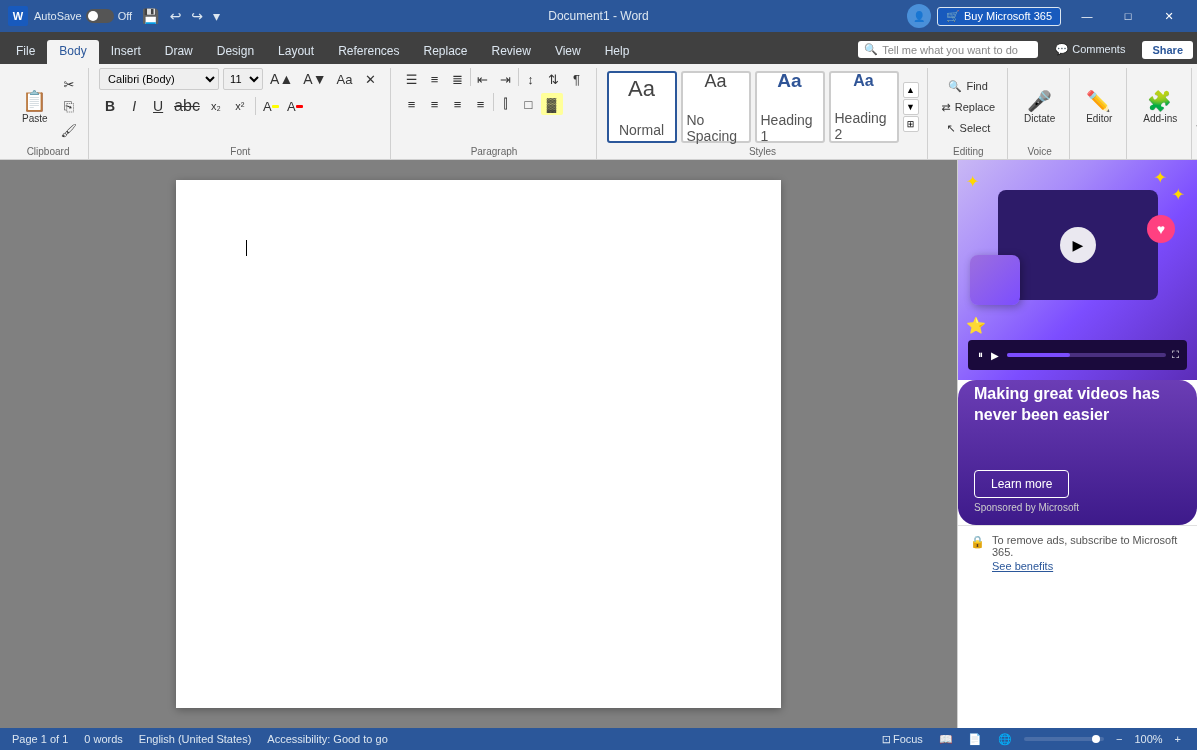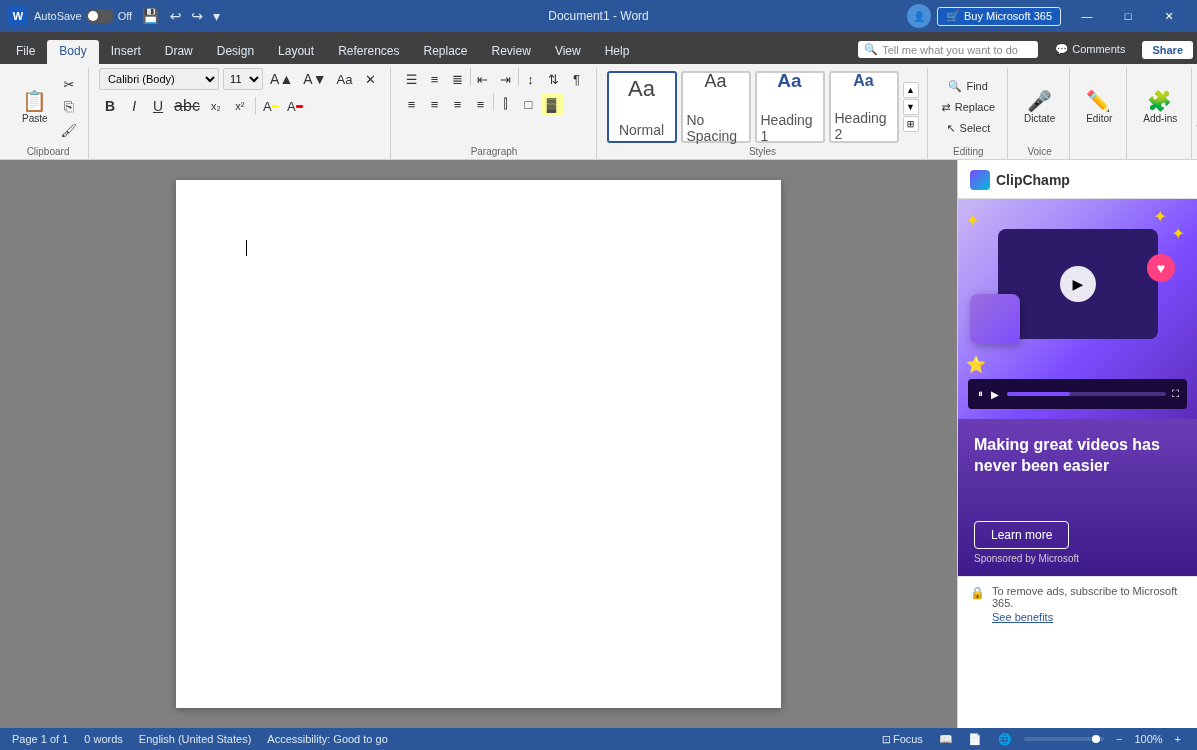--- a/index.html
+++ b/index.html
@@ -253,23 +253,24 @@
       display: flex;
       align-items: center;
       padding: 0 8px;
       gap: 6px;
     }
     .timeline-controls { display: flex; align-items: center; gap: 4px; }
     .timeline-controls button { background: none; border: none; color: white; font-size: 10px; cursor: pointer; padding: 0 2px; }
     .timeline-track { flex: 1; height: 4px; background: #4a3080; border-radius: 2px; position: relative; }
     .timeline-track::after { content: ''; position: absolute; left: 0; top: 0; width: 40%; height: 100%; background: #7c4dff; border-radius: 2px; }
     .ad-text-area {
-      padding: 16px 16px 12px;
+      padding: 4px 16px 12px;
       background: linear-gradient(to bottom, #6b3db5, #3d1a8a);
       color: white;
+      border-radius: 18px;
     }
     .ad-headline { font-size: 16px; font-weight: 700; line-height: 1.3; margin-bottom: 12px; }
     .learn-more-btn {
       border: 1.5px solid white;
       background: none;
       color: white;
       padding: 6px 16px;
       border-radius: 4px;
       font-size: 12px;
       cursor: pointer;
@@ -416,20 +417,21 @@
         <button class="ribbon-btn-small">
           <span>A</span>
           <div class="color-bar text-highlight"></div>
         </button>
         <button class="ribbon-btn-small">
           <span>A</span>
           <div class="color-bar font-color"></div>
         </button>
       </div>
     </div>
+    <div class="ribbon-group-label">Font</div>
   </div>
 
   <div class="ribbon-group">
     <div class="ribbon-group-content" style="flex-direction:column; align-items:flex-start; gap:3px;">
       <div class="para-row">
         <button class="ribbon-btn-small">☰</button>
         <button class="ribbon-btn-small">≡</button>
         <button class="ribbon-btn-small">≣</button>
         <div style="width:1px; height:18px; background:#ccc;"></div>
         <button class="ribbon-btn-small">⇤</button>
@@ -534,24 +536,20 @@
 </div>
 
 <div id="document-area">
   <div id="doc-canvas">
     <div id="doc-page">
       <span class="cursor-line"></span>
     </div>
   </div>
 
   <div id="side-panel">
-    <div class="clipchamp-header">
-      <div class="clipchamp-logo"></div>
-      <span class="clipchamp-title">ClipChamp</span>
-    </div>
 
     <div class="clipchamp-video-area">
 
       <span class="star-icons" style="top:12px; left:8px;">✦</span>
       <span class="star-icons" style="top:8px; right:30px;">✦</span>
       <span class="star-icons" style="top:25px; right:12px;">✦</span>
       <span class="star-icons" style="bottom:45px; left:8px;">⭐</span>
 
       <div class="video-mockup">
         <div class="play-btn-circle">▶</div>

